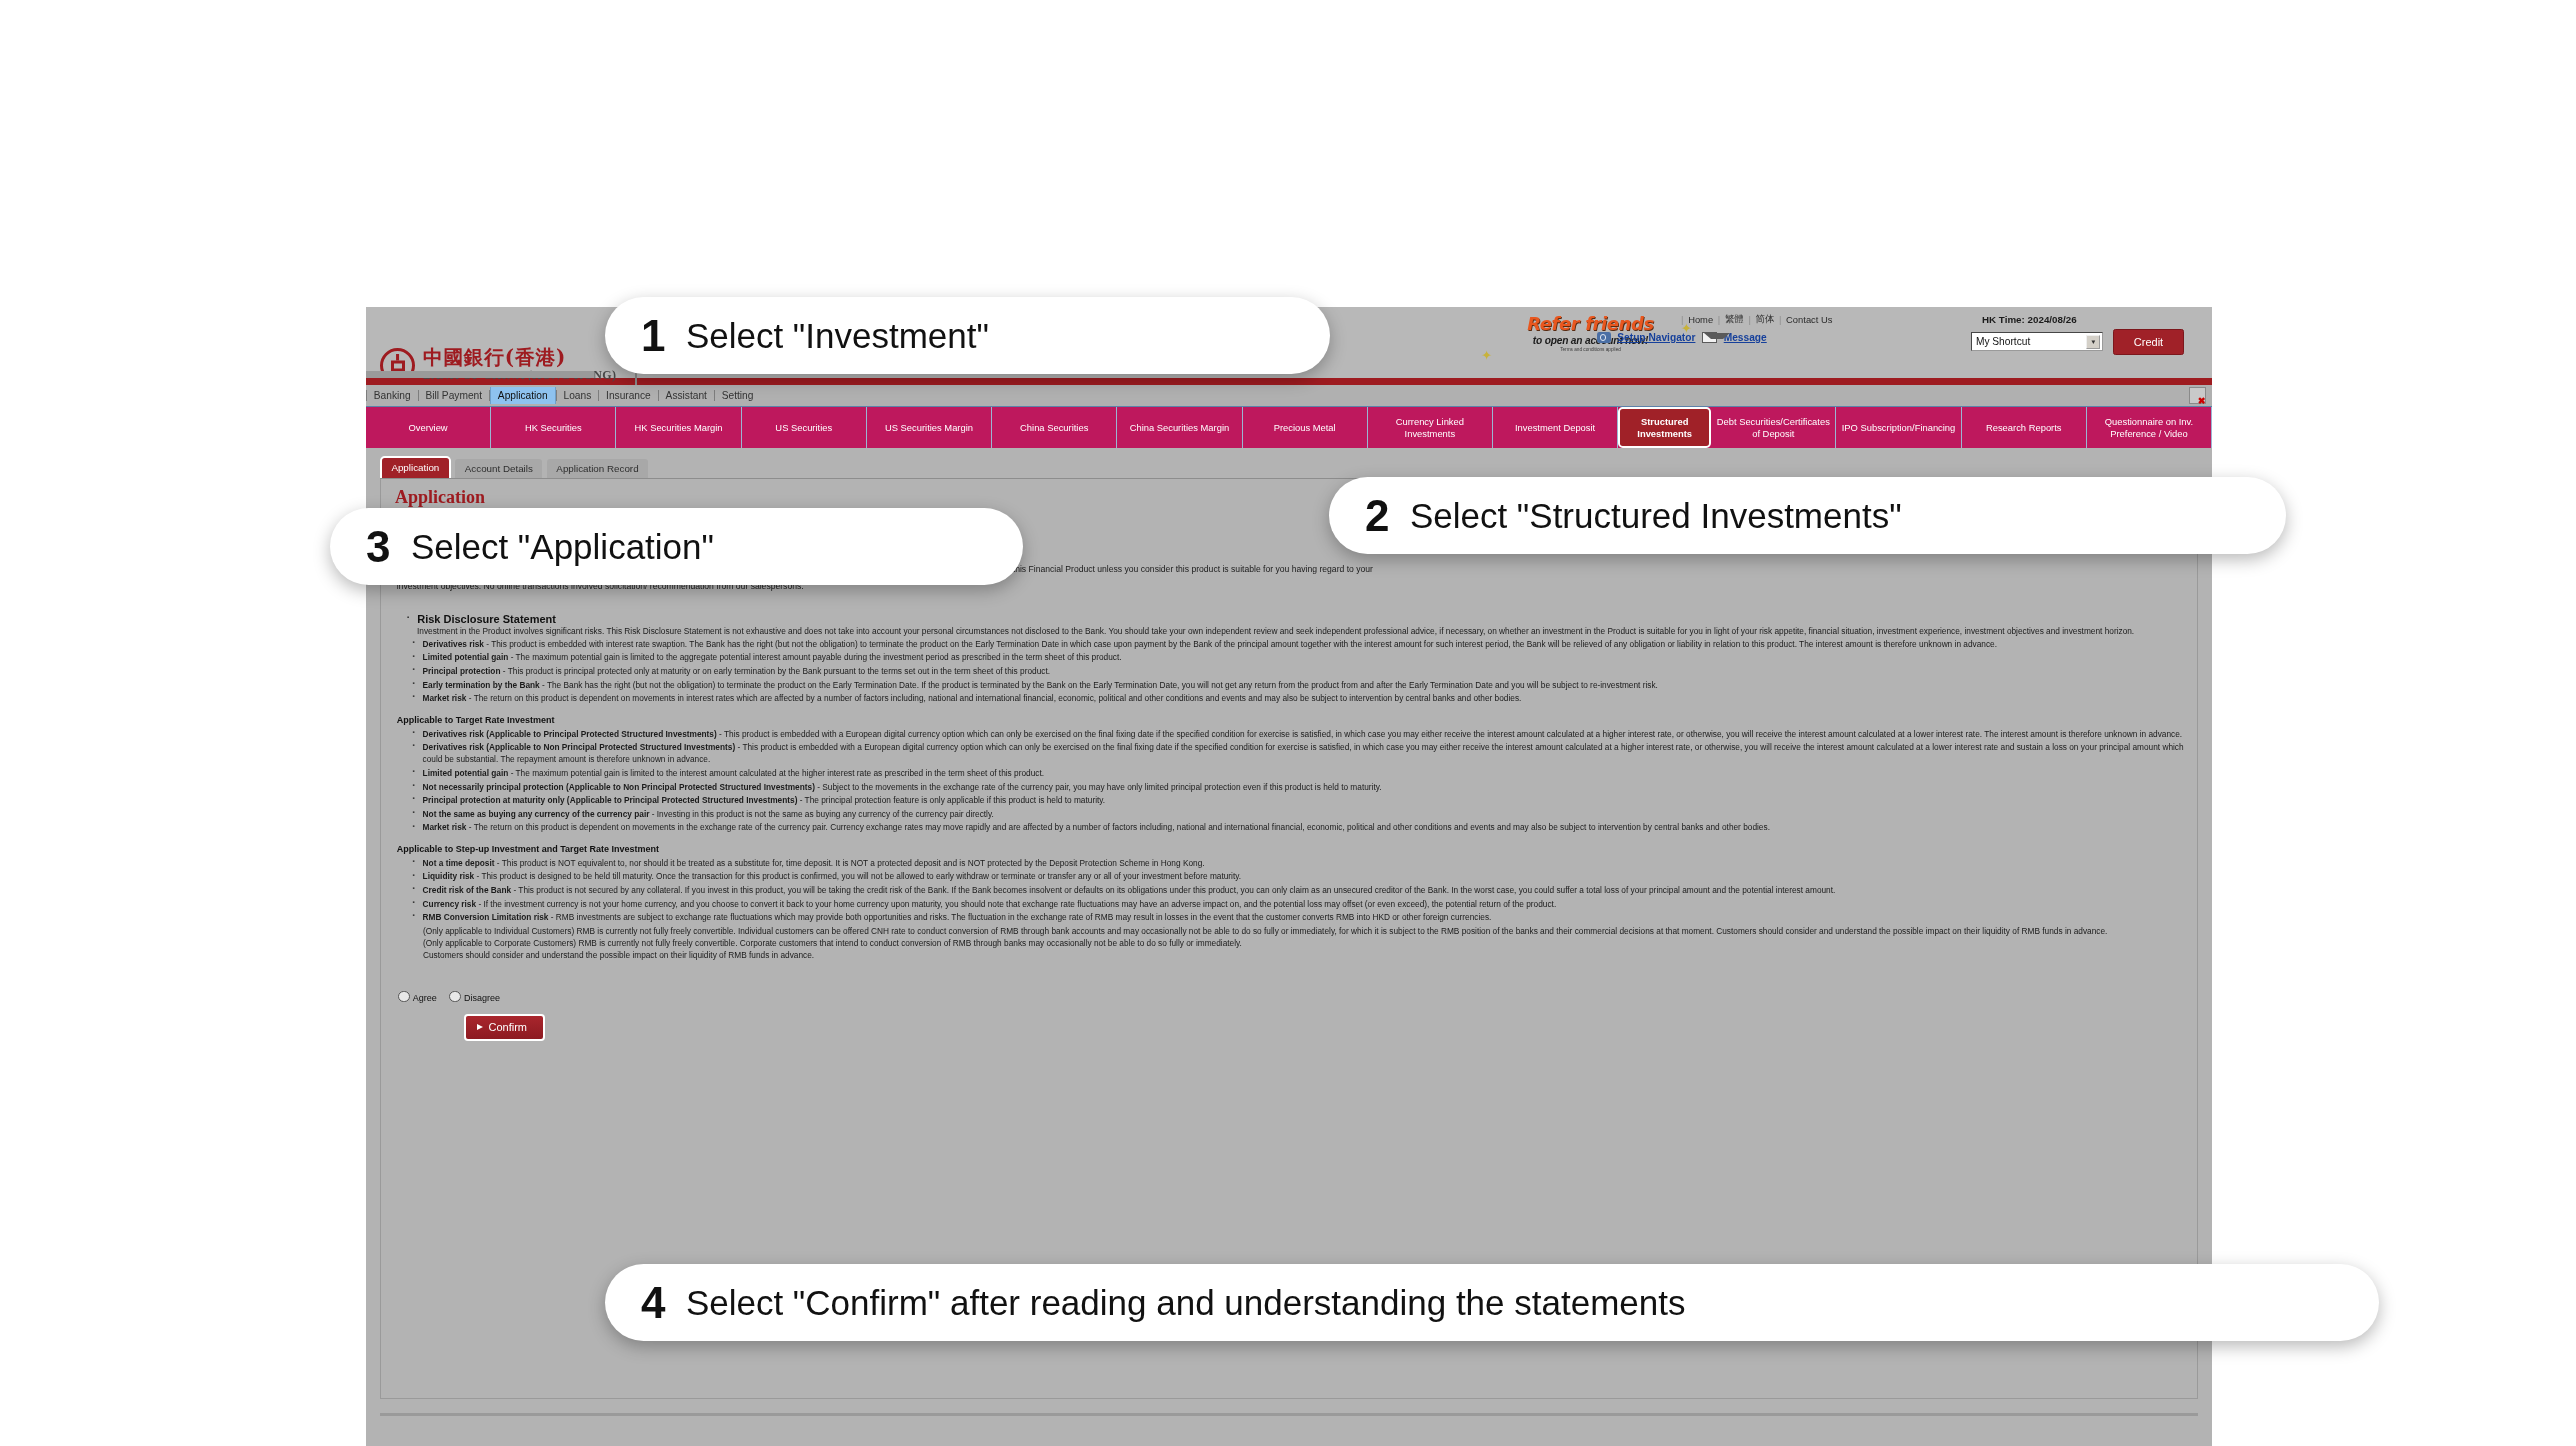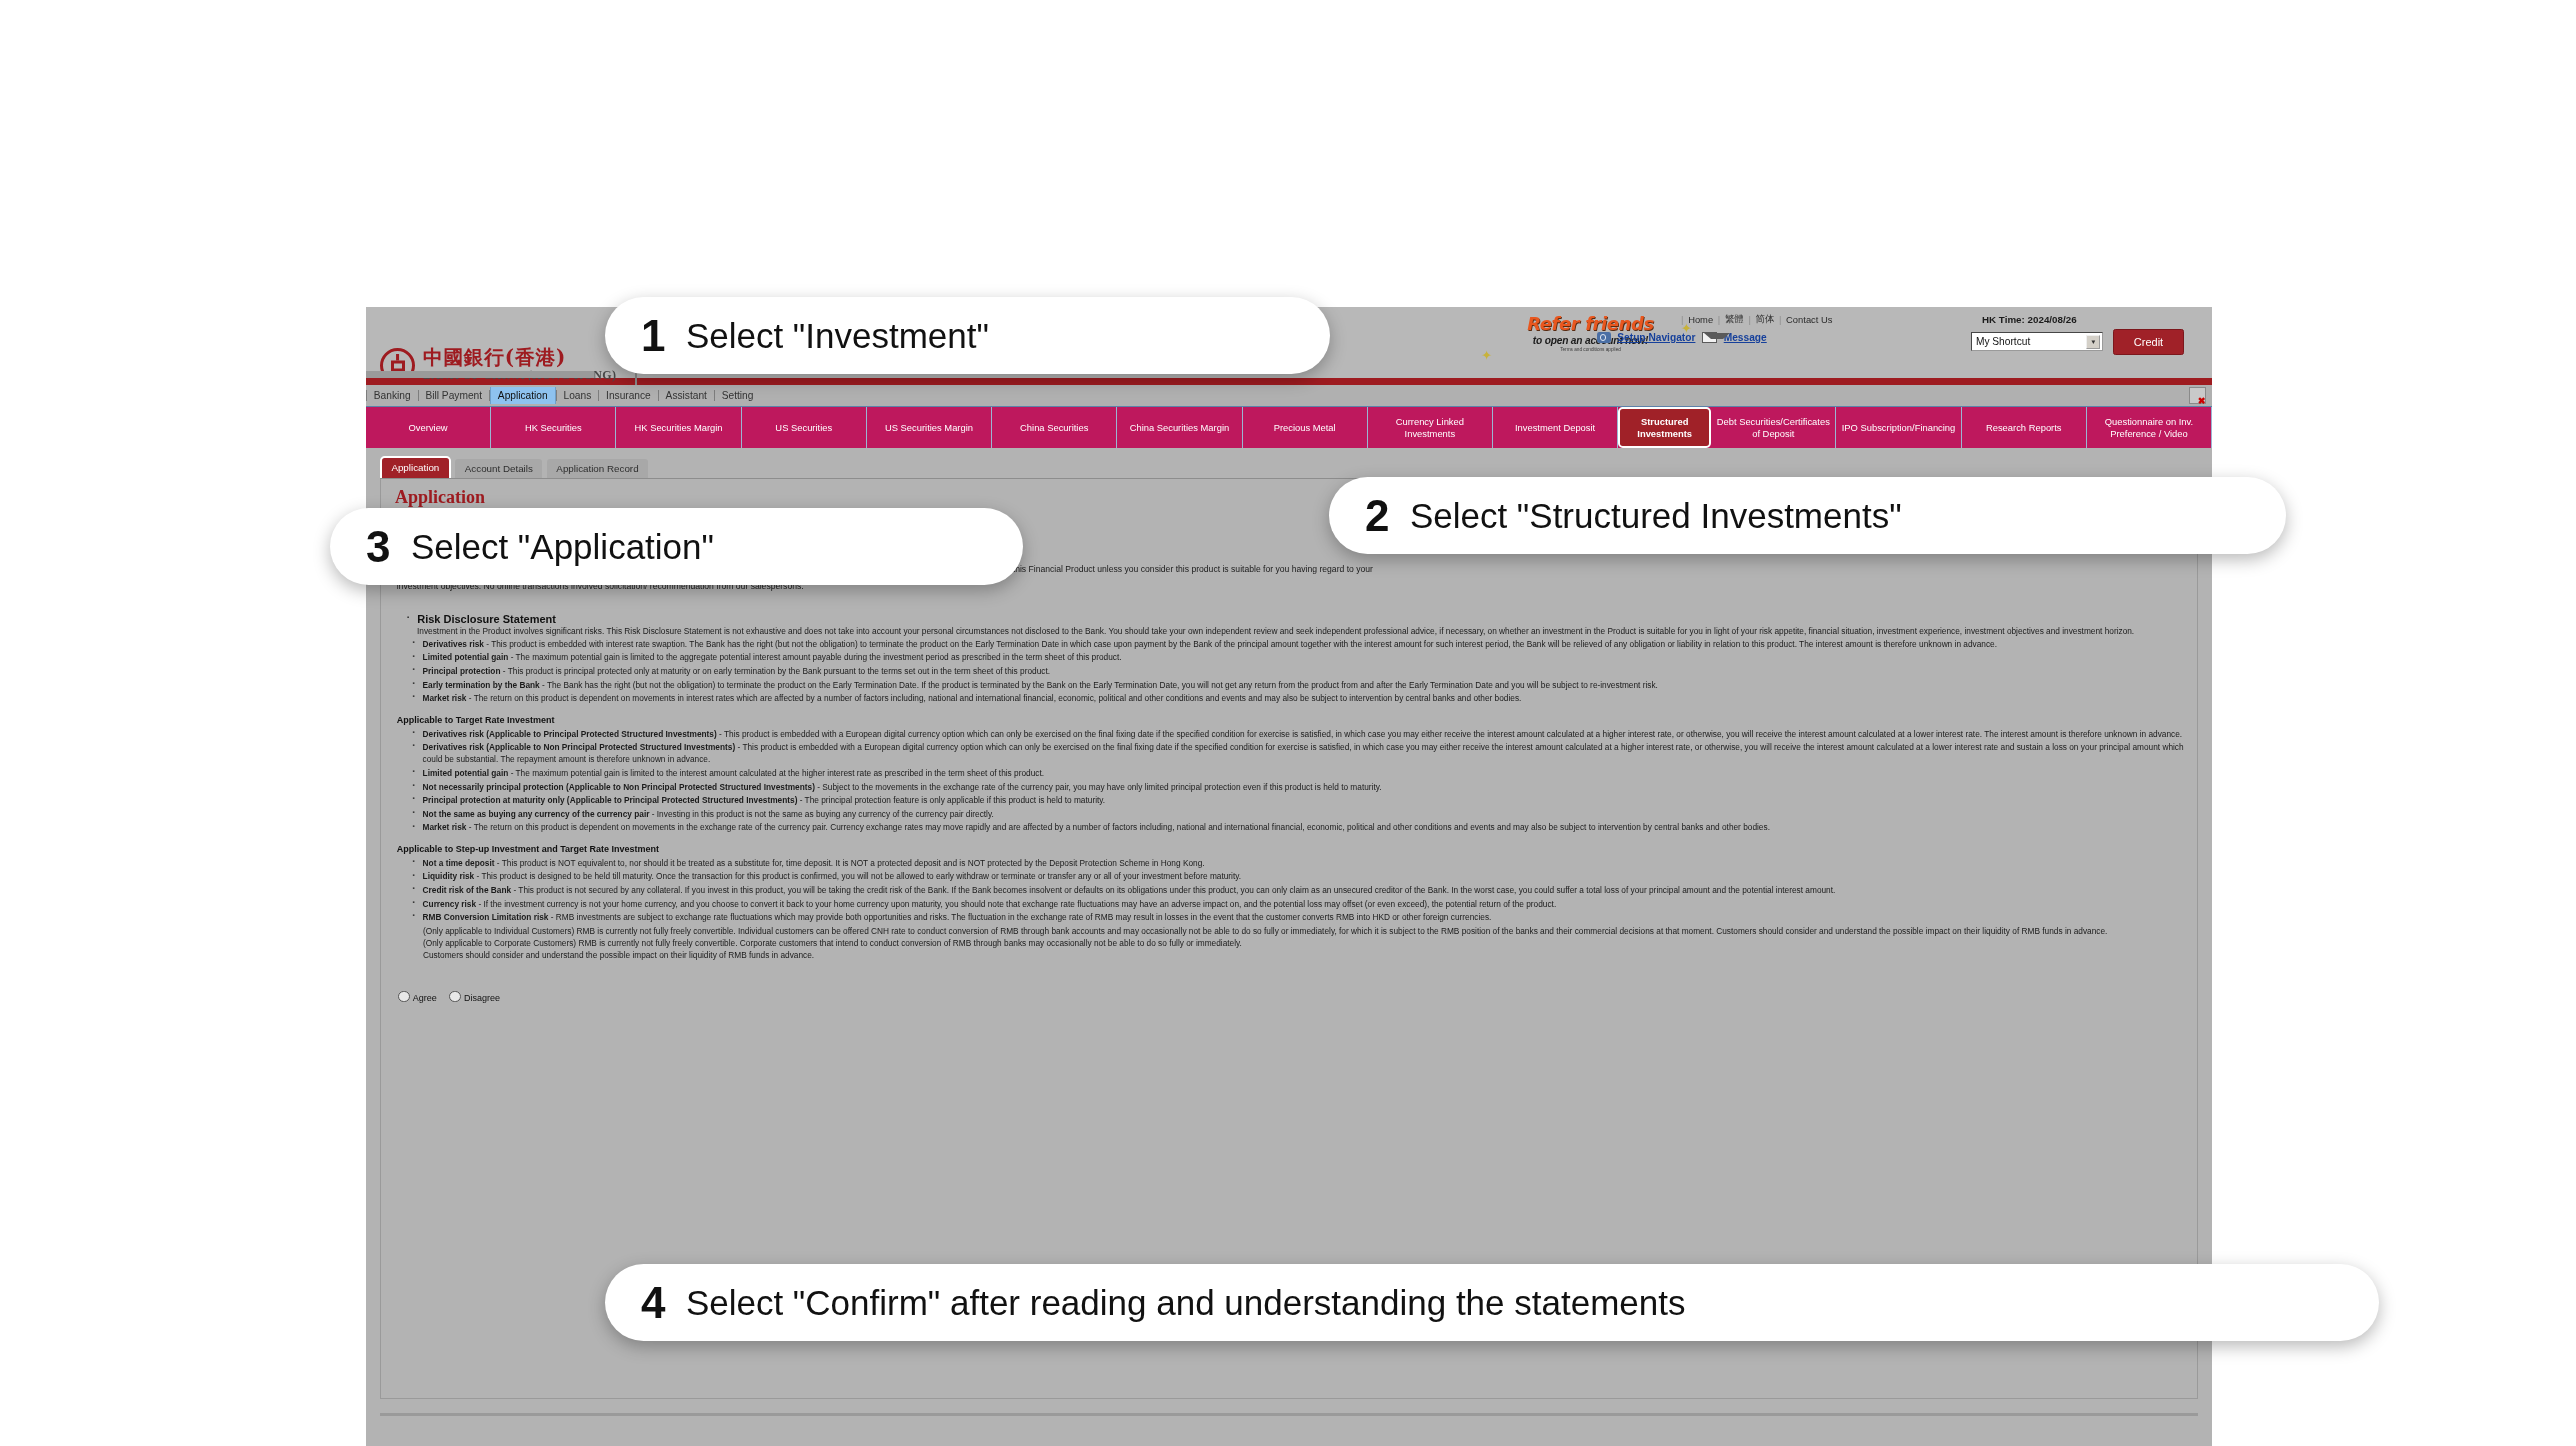--- a/index.html
+++ b/index.html
@@ -255,20 +255,26 @@
 
       <div class="plain">(Only applicable to Individual Customers) RMB is currently not fully freely convertible. Individual customers can be offered CNH rate to conduct conversion of RMB through bank accounts and may occasionally not be able to do so fully or immediately, for which it is subject to the RMB position of the banks and their commercial decisions at that moment. Customers should consider and understand the possible impact on their liquidity of RMB funds in advance.</div>
       <div class="plain">(Only applicable to Corporate Customers) RMB is currently not fully freely convertible. Corporate customers that intend to conduct conversion of RMB through banks may occasionally not be able to do so fully or immediately.</div>
       <div class="plain">Customers should consider and understand the possible impact on their liquidity of RMB funds in advance.</div>
 
       <div class="agree-row">
         <span><span class="radio"></span><span>Agree</span></span>
         <span><span class="radio"></span><span>Disagree</span></span>
       </div>
 
+      <div class="confirm-wrap">
+        <div class="confirm-btn">
+          <span class="tri"></span>
+          <span>Confirm</span>
+        </div>
+      </div>
     </div>
     <div class="bottom-rule"></div>
   </div>
 </div>
 
 <div class="callout" id="callout-1">
   <span class="num">1</span>
   <span class="txt">Select "Investment"</span>
 </div>
 <div class="callout" id="callout-2">

